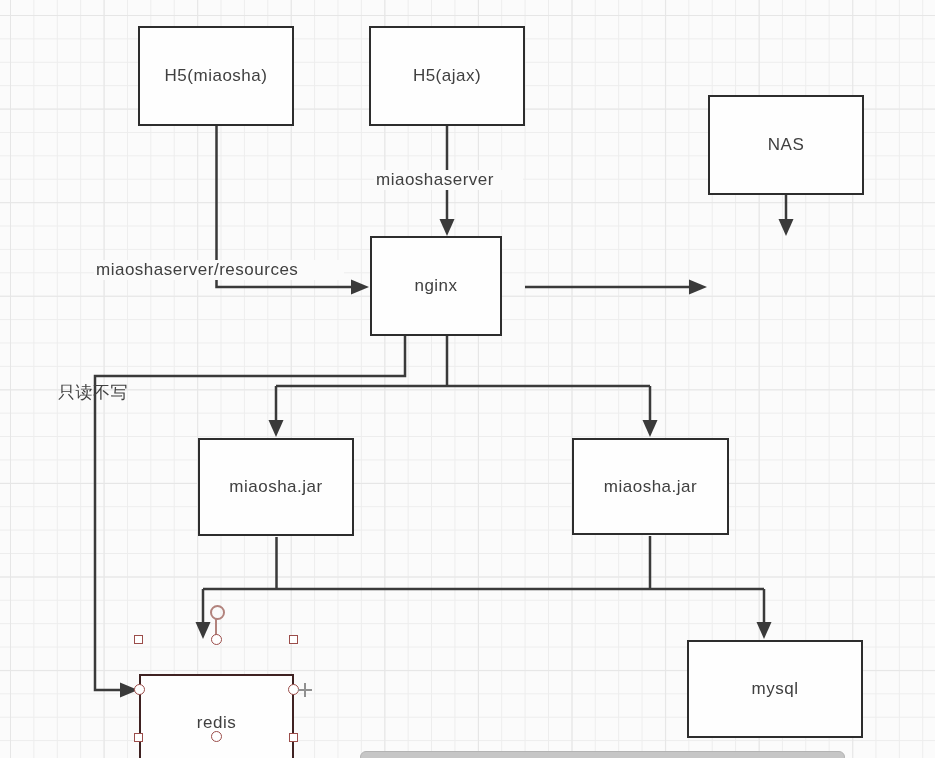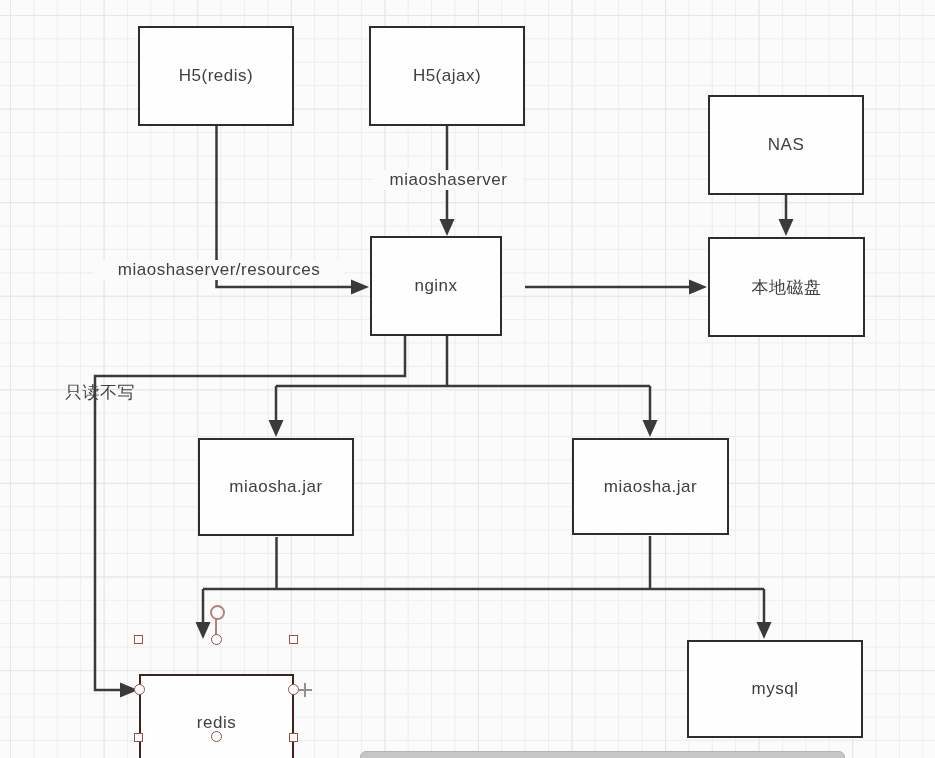--- a/index.html
+++ b/index.html
@@ -21,21 +21,21 @@
   .node{
     position:absolute;box-sizing:border-box;
     border:2px solid var(--shape-border,#2d2d2d);
     background:var(--shape-fill,#fefefe);
     display:flex;align-items:center;justify-content:center;
     font-size:17px;color:var(--text,#404040);letter-spacing:0.5px;
   }
   .node.selected{border-color:var(--selected-border,#3f2222);}
   .edge-label{
     position:absolute;font-size:17px;color:var(--text,#404040);
-    text-align:center;background:var(--background,#fbfbfb);
+    background:var(--background,#fbfbfb);
     padding:0 2px;line-height:20px;letter-spacing:0.5px;white-space:nowrap;
   }
   .handle-sq{position:absolute;width:9px;height:9px;background:#fff;
     border:1.5px solid var(--handle-stroke,#9b4d4a);box-sizing:border-box;}
   .handle-circ{position:absolute;width:11px;height:11px;border-radius:50%;background:#fff;
     border:1.5px solid var(--handle-stroke,#9b4d4a);box-sizing:border-box;}
   .rotation-handle{position:absolute;left:210px;top:605px;width:15px;height:15px;border-radius:50%;
     background:transparent;border:2px solid var(--rotation-stroke,#b2837d);box-sizing:border-box;}
   .rotation-stem{position:absolute;left:215px;top:619px;width:2px;height:16px;
     background:var(--rotation-stroke,#b2837d);}
@@ -83,33 +83,30 @@
       <polygon points="203,639 195.5,622 210.5,622"></polygon>
       <polygon points="764,639 756.5,622 771.5,622"></polygon>
     </g>
   </svg>
 
   <div class="edge-label" style="left:374px;top:170px;width:145px;">miaoshaserver</div>
   <div class="edge-label" style="left:94px;top:260px;width:246px;">miaoshaserver/resources</div>
   <div class="edge-label" style="left:56px;top:383px;width:84px;background:transparent;">只读不写</div>
 
   <div class="node" style="left:138px;top:26px;width:156px;height:100px">
-    <span>H5(redis)</span>
+    <span>H5(miaosha)</span>
   </div>
   <div class="node" style="left:369px;top:26px;width:156px;height:100px">
     <span>H5(ajax)</span>
   </div>
   <div class="node" style="left:708px;top:95px;width:156px;height:100px">
     <span>NAS</span>
   </div>
   <div class="node" style="left:370px;top:236px;width:132px;height:100px">
     <span>nginx</span>
-  </div>
-  <div class="node" style="left:708px;top:237px;width:157px;height:100px">
-    <span>本地磁盘</span>
   </div>
   <div class="node" style="left:198px;top:438px;width:156px;height:98px">
     <span>miaosha.jar</span>
   </div>
   <div class="node" style="left:572px;top:438px;width:157px;height:97px">
     <span>miaosha.jar</span>
   </div>
   <div class="node selected" style="left:139px;top:674px;width:155px;height:98px">
     <span>redis</span>
   </div>

